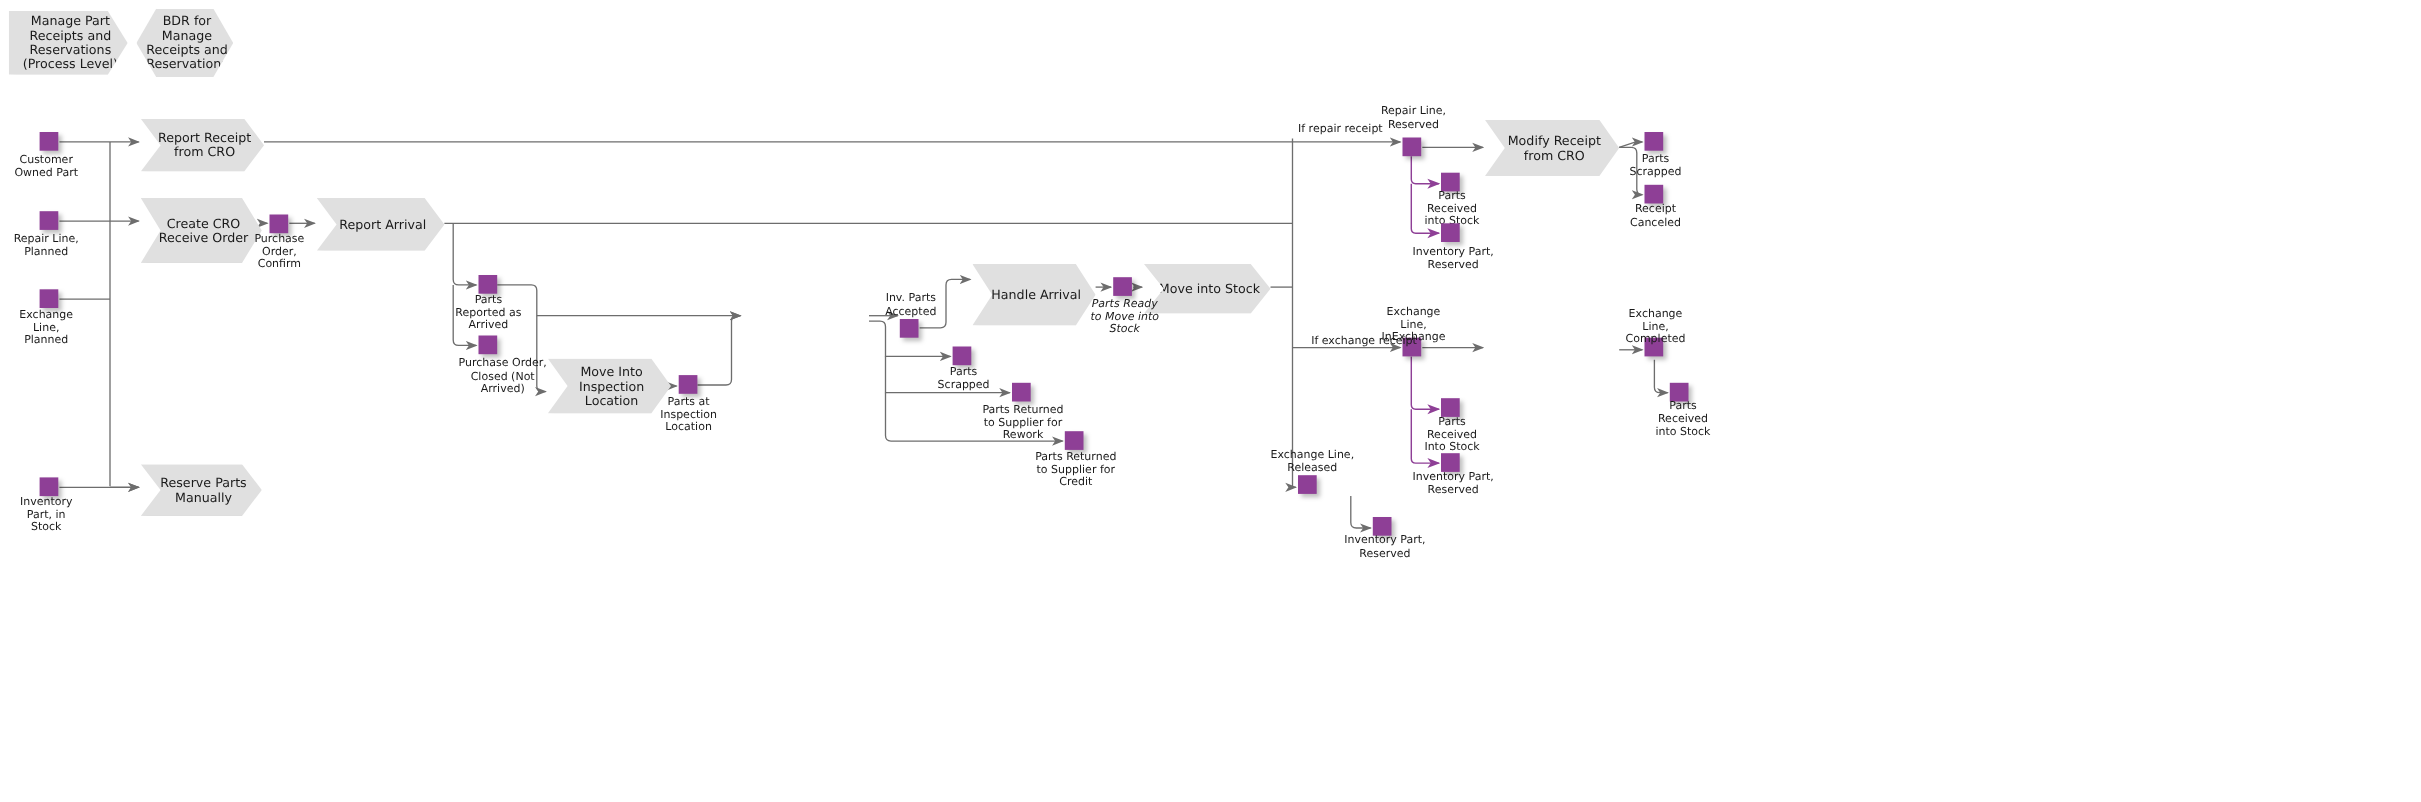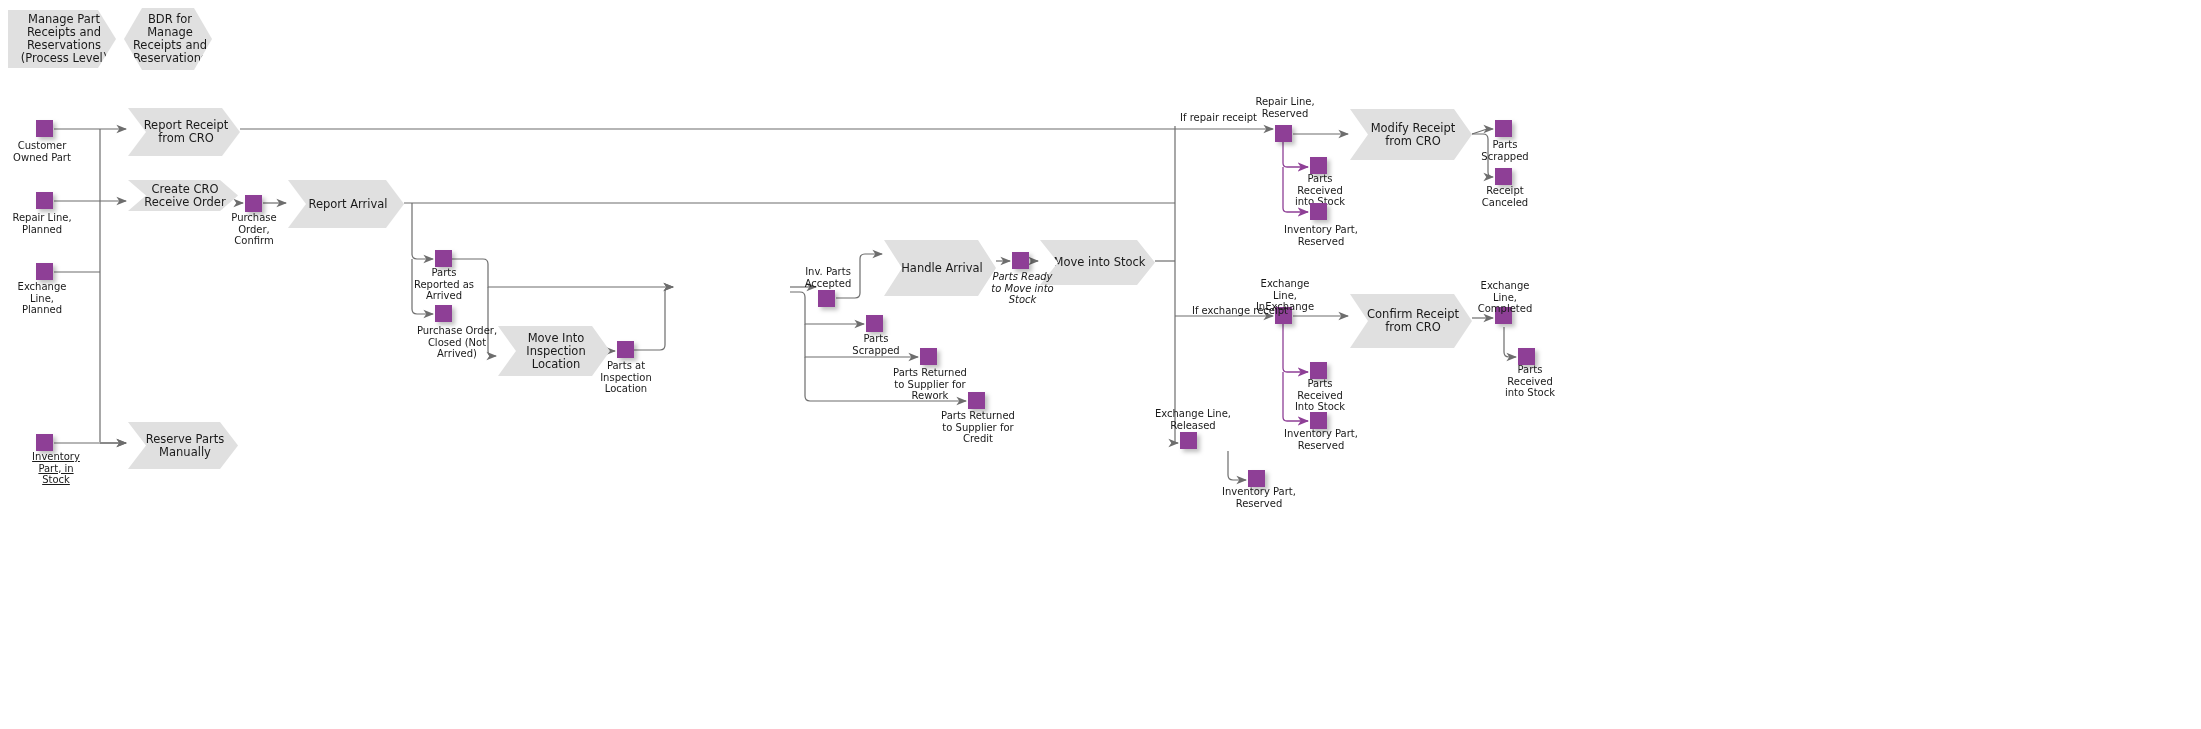--- a/index.html
+++ b/index.html
@@ -146,21 +146,21 @@
 Manage
 Receipts and
 Reservations</span>
   </div>
 
   <div class="chev" style="left:128px;top:108px;width:112px;height:48px;">
     <span>Report Receipt
 from CRO</span>
     </div>
 
-  <div class="chev" style="left:128px;top:180px;width:110px;height:31px;">
+  <div class="chev" style="left:128px;top:180px;width:110px;height:59px;">
     <span>Create CRO
 Receive Order</span>
     </div>
 
   <div class="chev" style="left:288px;top:180px;width:116px;height:48px;">
     <span>Report Arrival</span>
     </div>
 
   <div class="chev" style="left:498px;top:326px;width:112px;height:50px;">
     <span>Move Into
@@ -180,41 +180,36 @@
   <div class="chev" style="left:128px;top:422px;width:110px;height:47px;">
     <span>Reserve Parts
 Manually</span>
     </div>
 
   <div class="chev" style="left:1350px;top:109px;width:122px;height:51px;">
     <span>Modify Receipt
 from CRO</span>
     </div>
 
-  <div class="chev" style="left:1350px;top:294px;width:122px;height:54px;">
-    <span>Confirm
-Receipt from
-CRO</span>
-    </div>
 
   <div class="obj" style="left:36px;top:120px;"></div>
   <div class="lbl" style="left:2px;top:140px;width:80px;">Customer
 Owned Part</div>
 
   <div class="obj" style="left:36px;top:192px;"></div>
   <div class="lbl" style="left:2px;top:212px;width:80px;">Repair Line,
 Planned</div>
 
   <div class="obj" style="left:36px;top:263px;"></div>
   <div class="lbl" style="left:2px;top:281px;width:80px;">Exchange
 Line,
 Planned</div>
 
   <div class="obj" style="left:36px;top:434px;"></div>
-  <div class="lbl" style="left:16px;top:451px;width:80px;text-decoration:underline;">Inventory
+  <div class="lbl" style="left:2px;top:451px;width:80px;">Inventory
 Part, in
 Stock</div>
 
   <div class="obj" style="left:245px;top:195px;"></div>
   <div class="lbl" style="left:214px;top:212px;width:80px;">Purchase
 Order,
 Confirm</div>
 
   <div class="obj" style="left:435px;top:250px;"></div>
   <div class="lbl" style="left:404px;top:267px;width:80px;">Parts

